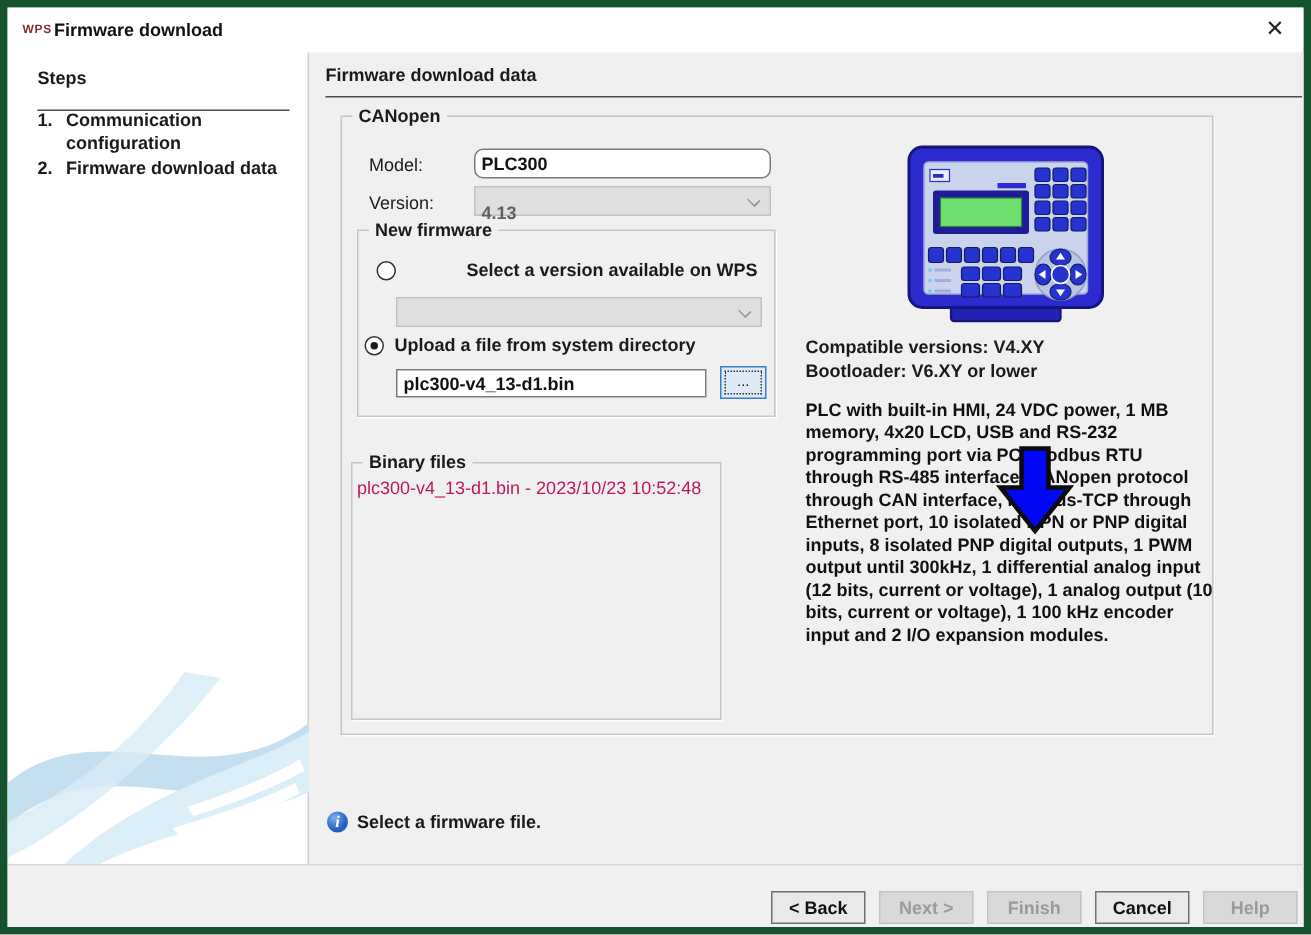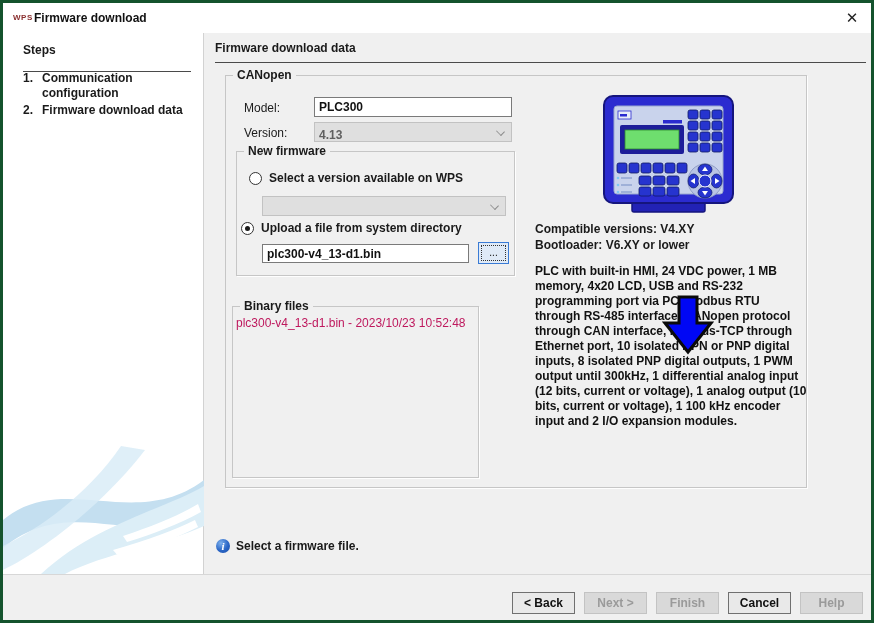--- a/index.html
+++ b/index.html
@@ -1,20 +1,20 @@
 <!DOCTYPE html>
 <html><head>
 <meta charset="utf-8">
 <style>
   * { margin:0; padding:0; box-sizing:border-box; }
   html,body { background:#cfcfcf; }
   body { font-family:"Liberation Sans", sans-serif; }
   .dialog {
     position:relative; width:874px; height:623px; background:#fff;
-    border:3px solid #14532d; overflow:hidden;
+    border:5px solid #14532d; overflow:hidden;
     font-size:12px; color:#1a1a1a;
   }
   
   .titlebar { position:absolute; left:0; top:0; width:100%; height:30px; background:#fff; }
   .titlebar .logo { position:absolute; left:10px; top:10px; font-size:8px; font-weight:bold; color:#8a2f2f; letter-spacing:.5px; }
   .titlebar .title { position:absolute; left:31px; top:8px; font-weight:600; font-size:12px; color:#111; }
   .close-btn { position:absolute; right:6px; top:3px; width:26px; height:24px; text-align:center; line-height:24px; font-size:15px; color:#222; cursor:pointer; background:transparent; border:0; }
   
   .sidebar { position:absolute; left:0; top:30px; width:201px; height:541px; background:#fff; border-right:1px solid #d2d2d2; }
   .steps-header { position:absolute; left:20px; top:10px; width:168px; font-weight:700; padding-bottom:14px; border-bottom:1px solid #4a4a4a; }
@@ -29,21 +29,21 @@
   .main-header { position:absolute; left:11px; top:8px; width:651px; font-weight:700; padding-bottom:7px; border-bottom:1px solid #4a4a4a; }
   
   .groupbox { position:absolute; border:1px solid #c6c6c6; box-shadow:1px 1px 0 rgba(255,255,255,.9); }
   .groupbox > .gb-label { position:absolute; top:-8px; left:7px; background:#f0f0f0; padding:0 4px; font-weight:700; line-height:14px; }
   .gb-device { left:21px; top:42px; width:582px; height:413px; }
   .gb-newfw { left:10px; top:75px; width:279px; height:125px; }
   .gb-binary { left:6px; top:230px; width:247px; height:172px; }
   
   .fld-label { position:absolute; font-weight:400; }
   .txt { position:absolute; height:20px; border:1px solid #7a7a7a; background:#fff; font-family:"Liberation Sans",sans-serif; font-size:12px; font-weight:600; color:#111; padding:0 4px; }
-  .combo { position:absolute; height:20px; background:#dfdfdf; border:1px solid #c2c2c2; color:#5f5f5f; font-weight:600; line-height:18px; padding:3px 4px; }
+  .combo { position:absolute; height:20px; background:#dfdfdf; border:1px solid #c2c2c2; color:#5f5f5f; font-weight:600; line-height:18px; padding:8px 4px; }
   .combo .chev { position:absolute; right:7px; top:5px; width:7px; height:7px; border-right:1.5px solid #8c8c8c; border-bottom:1.5px solid #8c8c8c; transform:rotate(45deg) scale(1,.8); }
   .radio-row { position:absolute; display:flex; align-items:center; }
   .radio { width:13px; height:13px; border:1px solid #333; border-radius:50%; background:#fff; margin-right:7px; position:relative; flex:0 0 13px; }
   .radio.checked::after { content:""; position:absolute; left:3px; top:3px; width:5px; height:5px; border-radius:50%; background:#1a1a1a; }
   .radio-label { font-weight:600; }
   .browse-btn { position:absolute; width:31px; height:22px; background:#dfeaf7; border:1px solid #3a7bd5; outline:1px dotted #333; outline-offset:-4px; font-size:10px; line-height:18px; text-align:center; color:#111; cursor:pointer; font-family:"Liberation Sans",sans-serif; }
   .binary-item { position:absolute; left:3px; top:9px; font-weight:400; color:#be185d; white-space:nowrap; }
   
   .device-img { position:absolute; left:375px; top:16px; width:135px; height:124px; }
   .compat { position:absolute; left:309px; top:146px; font-weight:600; }
@@ -94,32 +94,32 @@
     </svg>
   </div>
 
   <div class="main">
     <div class="main-header">Firmware download data</div>
 
     <div class="groupbox gb-device">
       <span class="gb-label">CANopen</span>
 
       <span class="fld-label" style="left:18px; top:25px;">Model:</span>
-      <input class="txt" style="left: 88px; top: 21px; width: 198px;" readonly="" value="PLC300">
+      <input class="txt" style="left: 88px; top: 21px; width: 198px; border-radius: 6px;" readonly="" value="PLC300">
 
       <span class="fld-label" style="left:18px; top:50px;">Version:</span>
       <div class="combo" style="left:88px; top:46px; width:198px;">
         <span>4.13</span>
         <span class="chev"></span>
       </div>
 
       <div class="groupbox gb-newfw">
         <span class="gb-label">New firmware</span>
 
-        <div class="radio-row" style="left:12px; top:19px;">
+        <div class="radio-row" style="left:12px; top:19px;gap:40px;">
           <span class="radio"></span>
           <span class="radio-label">Select a version available on WPS</span>
         </div>
         <div class="combo" style="left:25px; top:44px; width:244px;">
           <span></span>
           <span class="chev"></span>
         </div>
 
         <div class="radio-row" style="left:4px; top:69px;">
           <span class="radio checked"></span>

